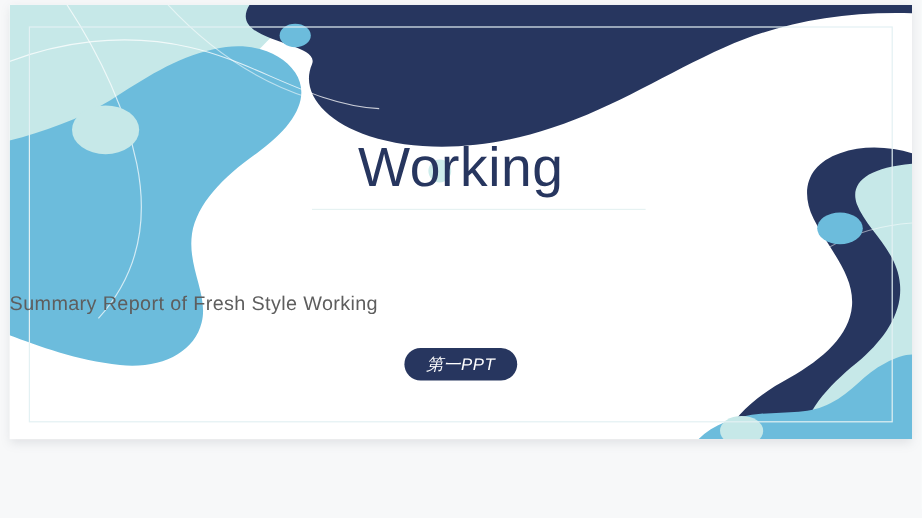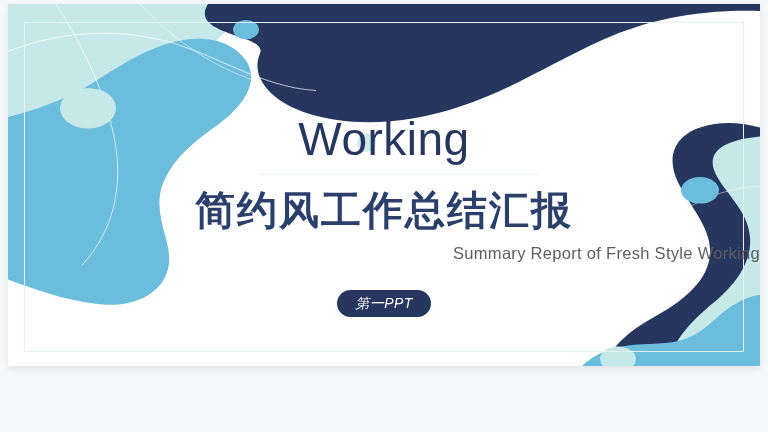--- a/index.html
+++ b/index.html
@@ -69,21 +69,21 @@
     font-size:40px;
     font-weight:700;
     color:#2b3f6b;
     letter-spacing:2px;
     line-height:1.2;
     z-index:4;
   }
   .subtitle {
     position:absolute;
     left:0; top:240px; width:100%;
-    text-align:right;
+    text-align:left;
     font-size:16.5px;
     font-weight:400;
     color:#5e5e5e;
     letter-spacing:0.3px;
     z-index:4;
   }
   .badge-wrap {
     position:absolute;
     left:0; top:286px; width:100%;
     text-align:center;
@@ -148,21 +148,20 @@
     <div class="inner-frame"></div>
 
     <div class="content">
 
       <div class="title-dot"></div>
 
       <div class="title-en">Working</div>
 
       <div class="divider"></div>
 
-      <div class="title-cn">简约风工作总结汇报</div>
 
       <div class="subtitle">Summary Report of Fresh Style Working</div>
 
       <div class="badge-wrap">
         <span class="badge">第一PPT</span>
       </div>
 
     </div>
   </div>
 </div>

